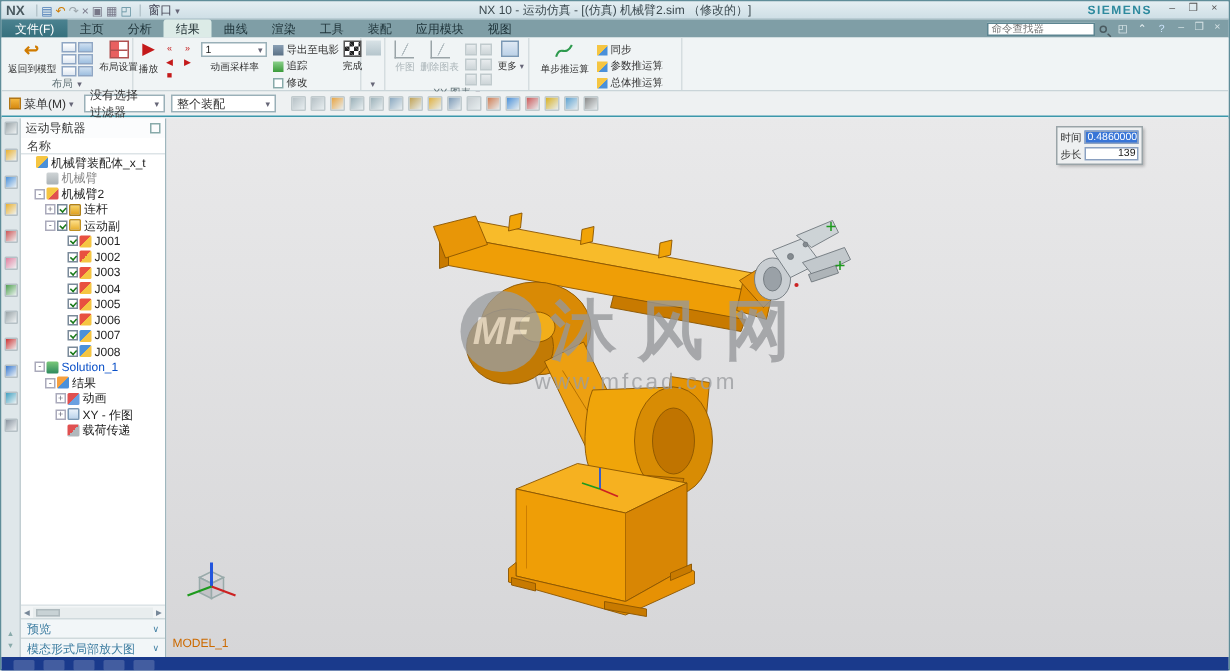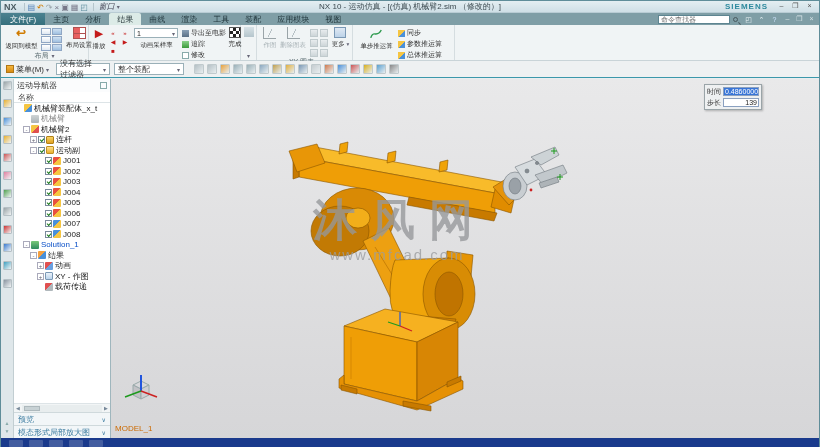--- a/index.html
+++ b/index.html
@@ -7,21 +7,21 @@
   body { font-family:"Liberation Sans", sans-serif; font-size:9px; color:#222; }
   #app { position:relative; width:820px; height:447px; background:#e8eef0; border:1px solid #5f8d99; }
 
   
   .titlebar { position:absolute; left:0; top:0; width:100%; height:12px;
     background:linear-gradient(#e4eef2,#cfdfe6); border-bottom:1px solid #b9ccd4;
     display:flex; align-items:center; padding:0 3px; }
   .nx-logo { font-weight:bold; font-size:9px; color:#4a5a60; margin-right:4px; letter-spacing:0; }
   .qa-icon { width:9px; height:9px; font-size:8px; line-height:9px; text-align:center; margin-right:2px; color:#667; }
   .qa-sep { width:1px; height:8px; background:#b5c5cc; margin:0 3px; }
-  .win-menu { font-size:8px; color:#445; margin:15px 2px;font-style:italic; }
+  .win-menu { font-size:8px; color:#445; margin:15px 2px; }
   .caret { font-size:6px; color:#667; }
   .title-text { position:absolute; left:0; right:0; text-align:center; font-size:8px; color:#3c4a50; pointer-events:none; }
   .brand { margin-left:auto; font-size:8px; font-weight:bold; color:#2e8a9e; letter-spacing:1px; z-index:2; }
   .winbtns { display:flex; margin-left:6px; z-index:2; }
   .winbtn { width:13px; height:9px; font-size:7px; line-height:8px; text-align:center; color:#555; margin-left:1px; }
 
   
   .tabrow { position:absolute; left:0; top:12px; width:100%; height:12px; background:#7f9ea6;
     display:flex; align-items:stretch; }
   .filetab { background:linear-gradient(#4b8290,#36707d); color:#fff; font-size:8px; padding:1px 9px 0; }
@@ -597,20 +597,21 @@
           <polygon points="12,8 20,12 20,22 12,18" fill="#c2c2c6" stroke="#9aa"></polygon>
           <polygon points="20,12 28,8 28,18 20,22" fill="#cfcfd3" stroke="#9aa"></polygon>
           <line x1="20" y1="14" x2="20" y2="-2" stroke="#2255dd" stroke-width="2"></line>
           <line x1="20" y1="14" x2="36" y2="20" stroke="#cc2222" stroke-width="1.6"></line>
           <line x1="20" y1="14" x2="4" y2="20" stroke="#1d9a1d" stroke-width="1.6"></line>
         </g>
       </svg>
 
       <div class="watermark">
         <div class="wm-row">
+          <div class="wm-logo">MF</div>
           <div class="wm-title">沐风网</div>
         </div>
         <div class="wm-url">www.mfcad.com</div>
       </div>
 
       <div class="model-label">MODEL_1</div>
     </div>
   </div>
 
   <div class="taskbar">

